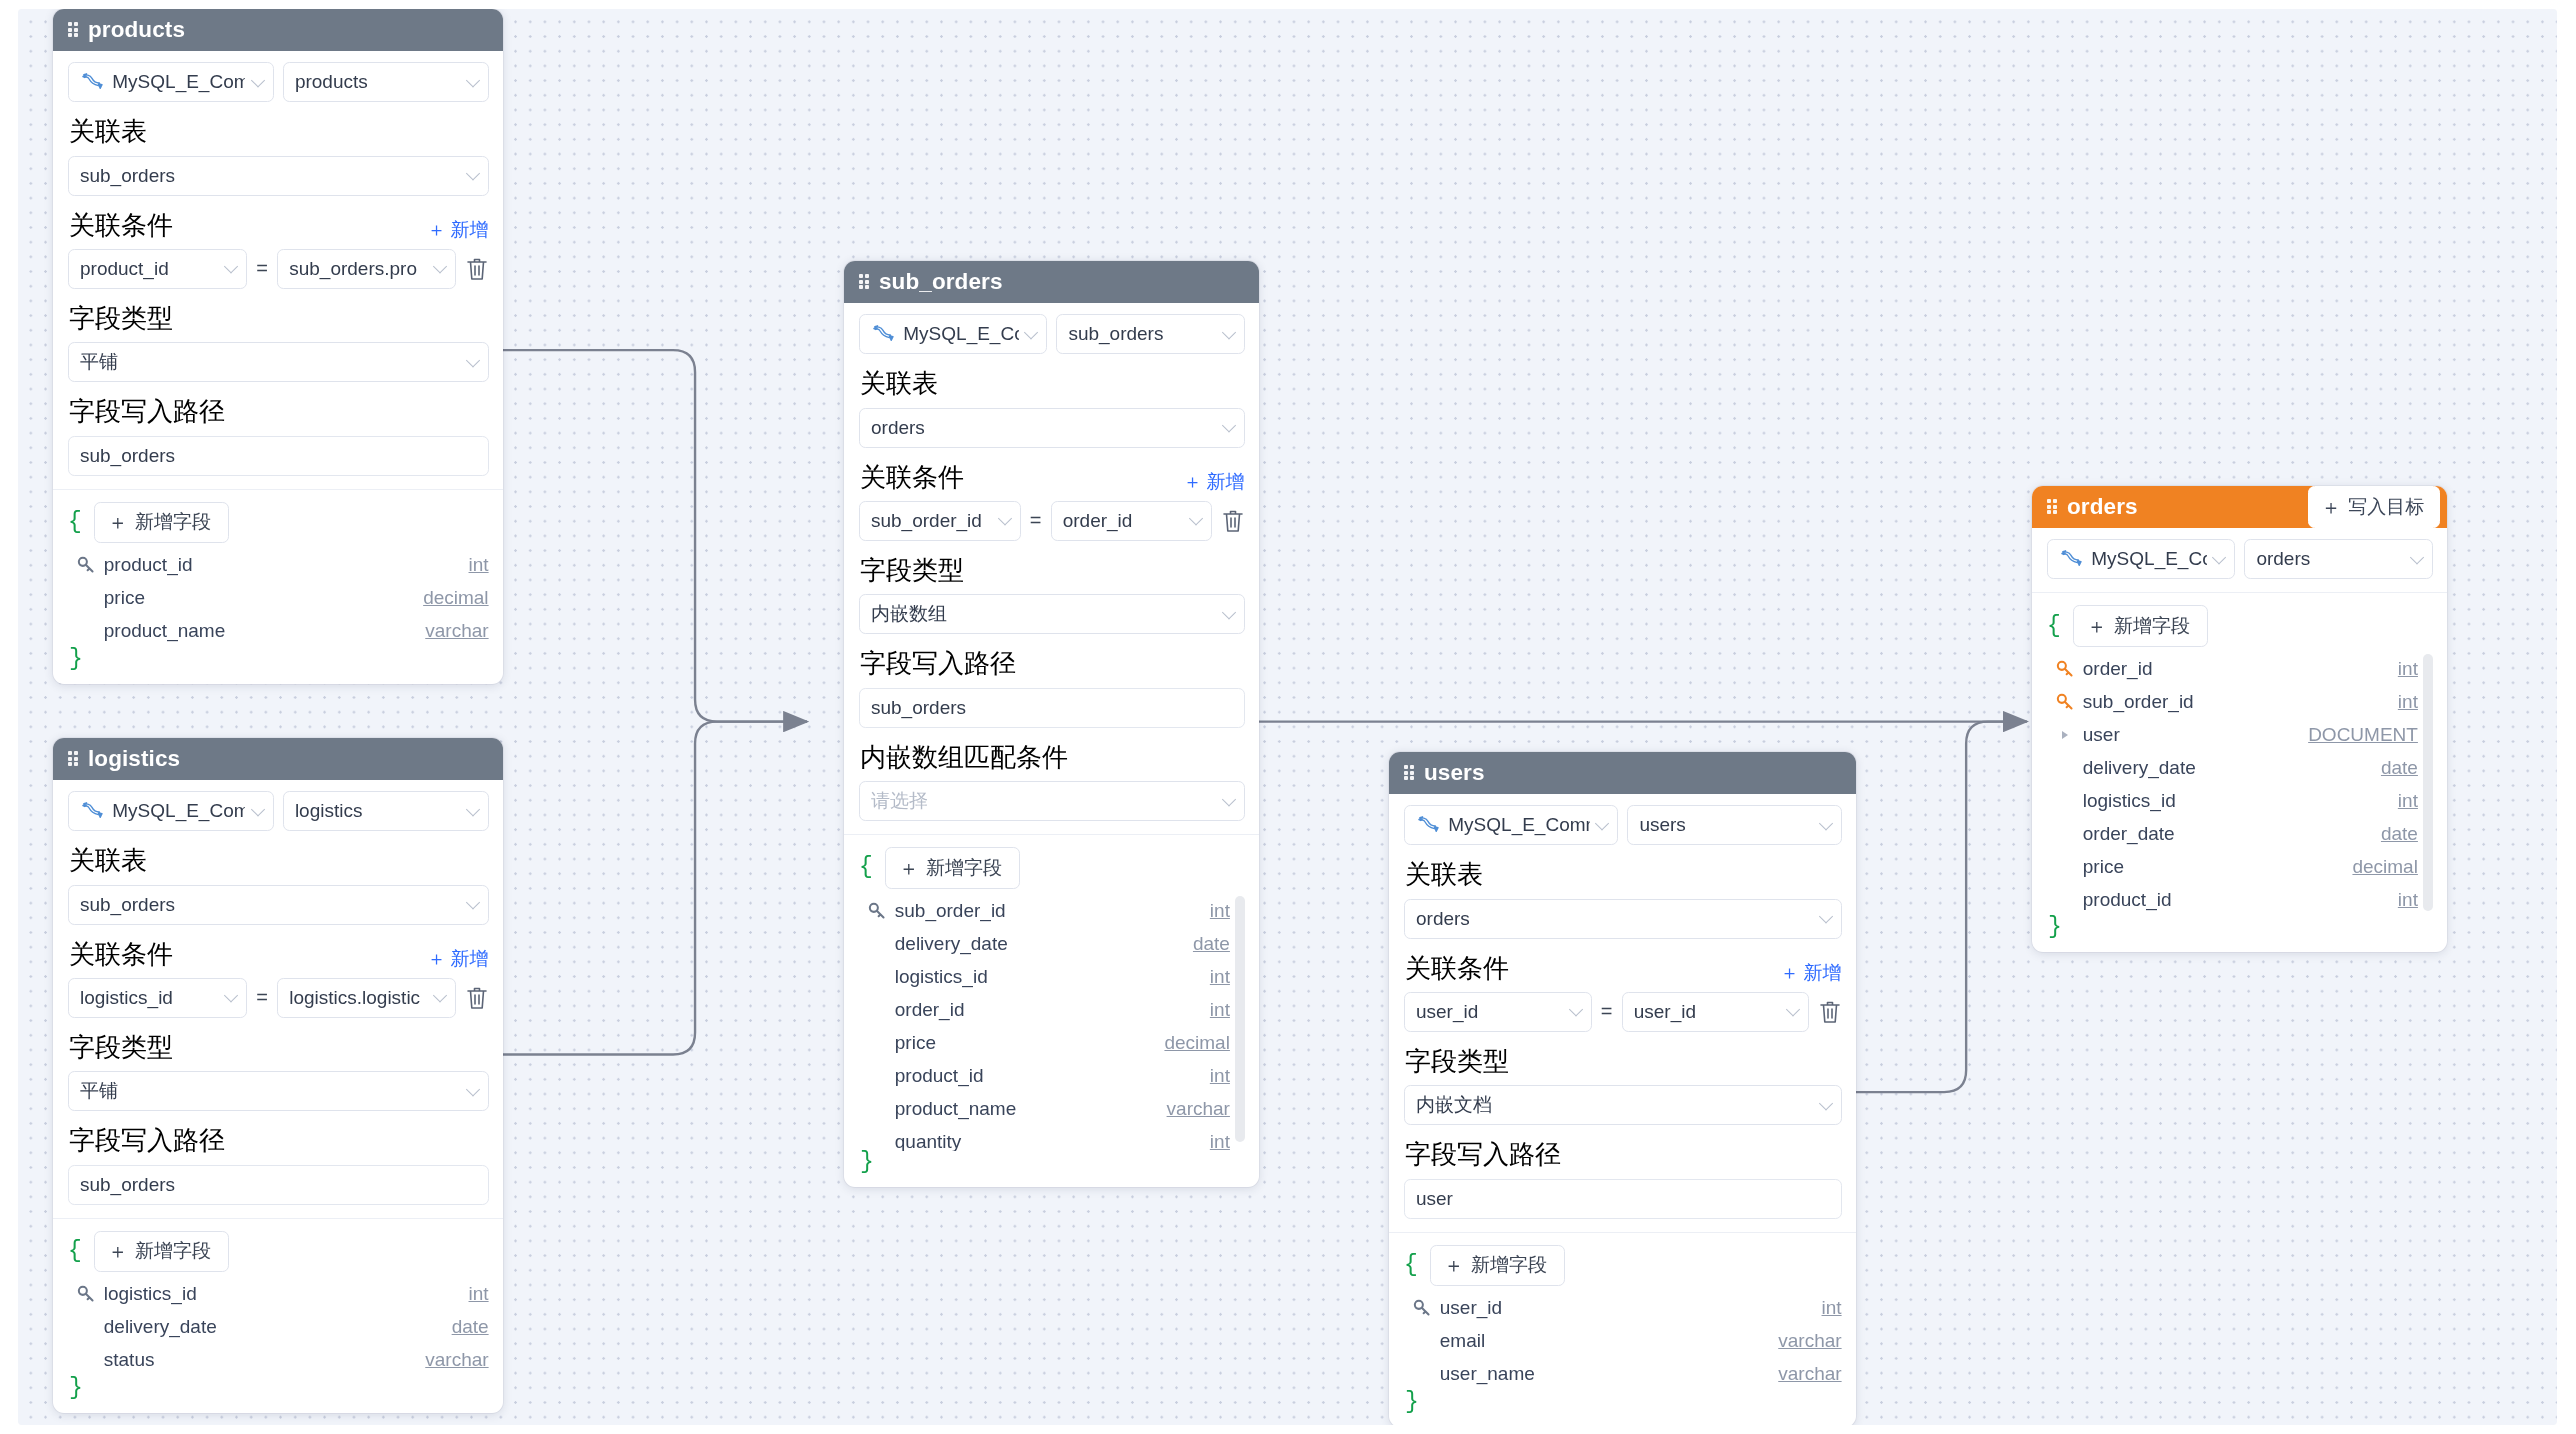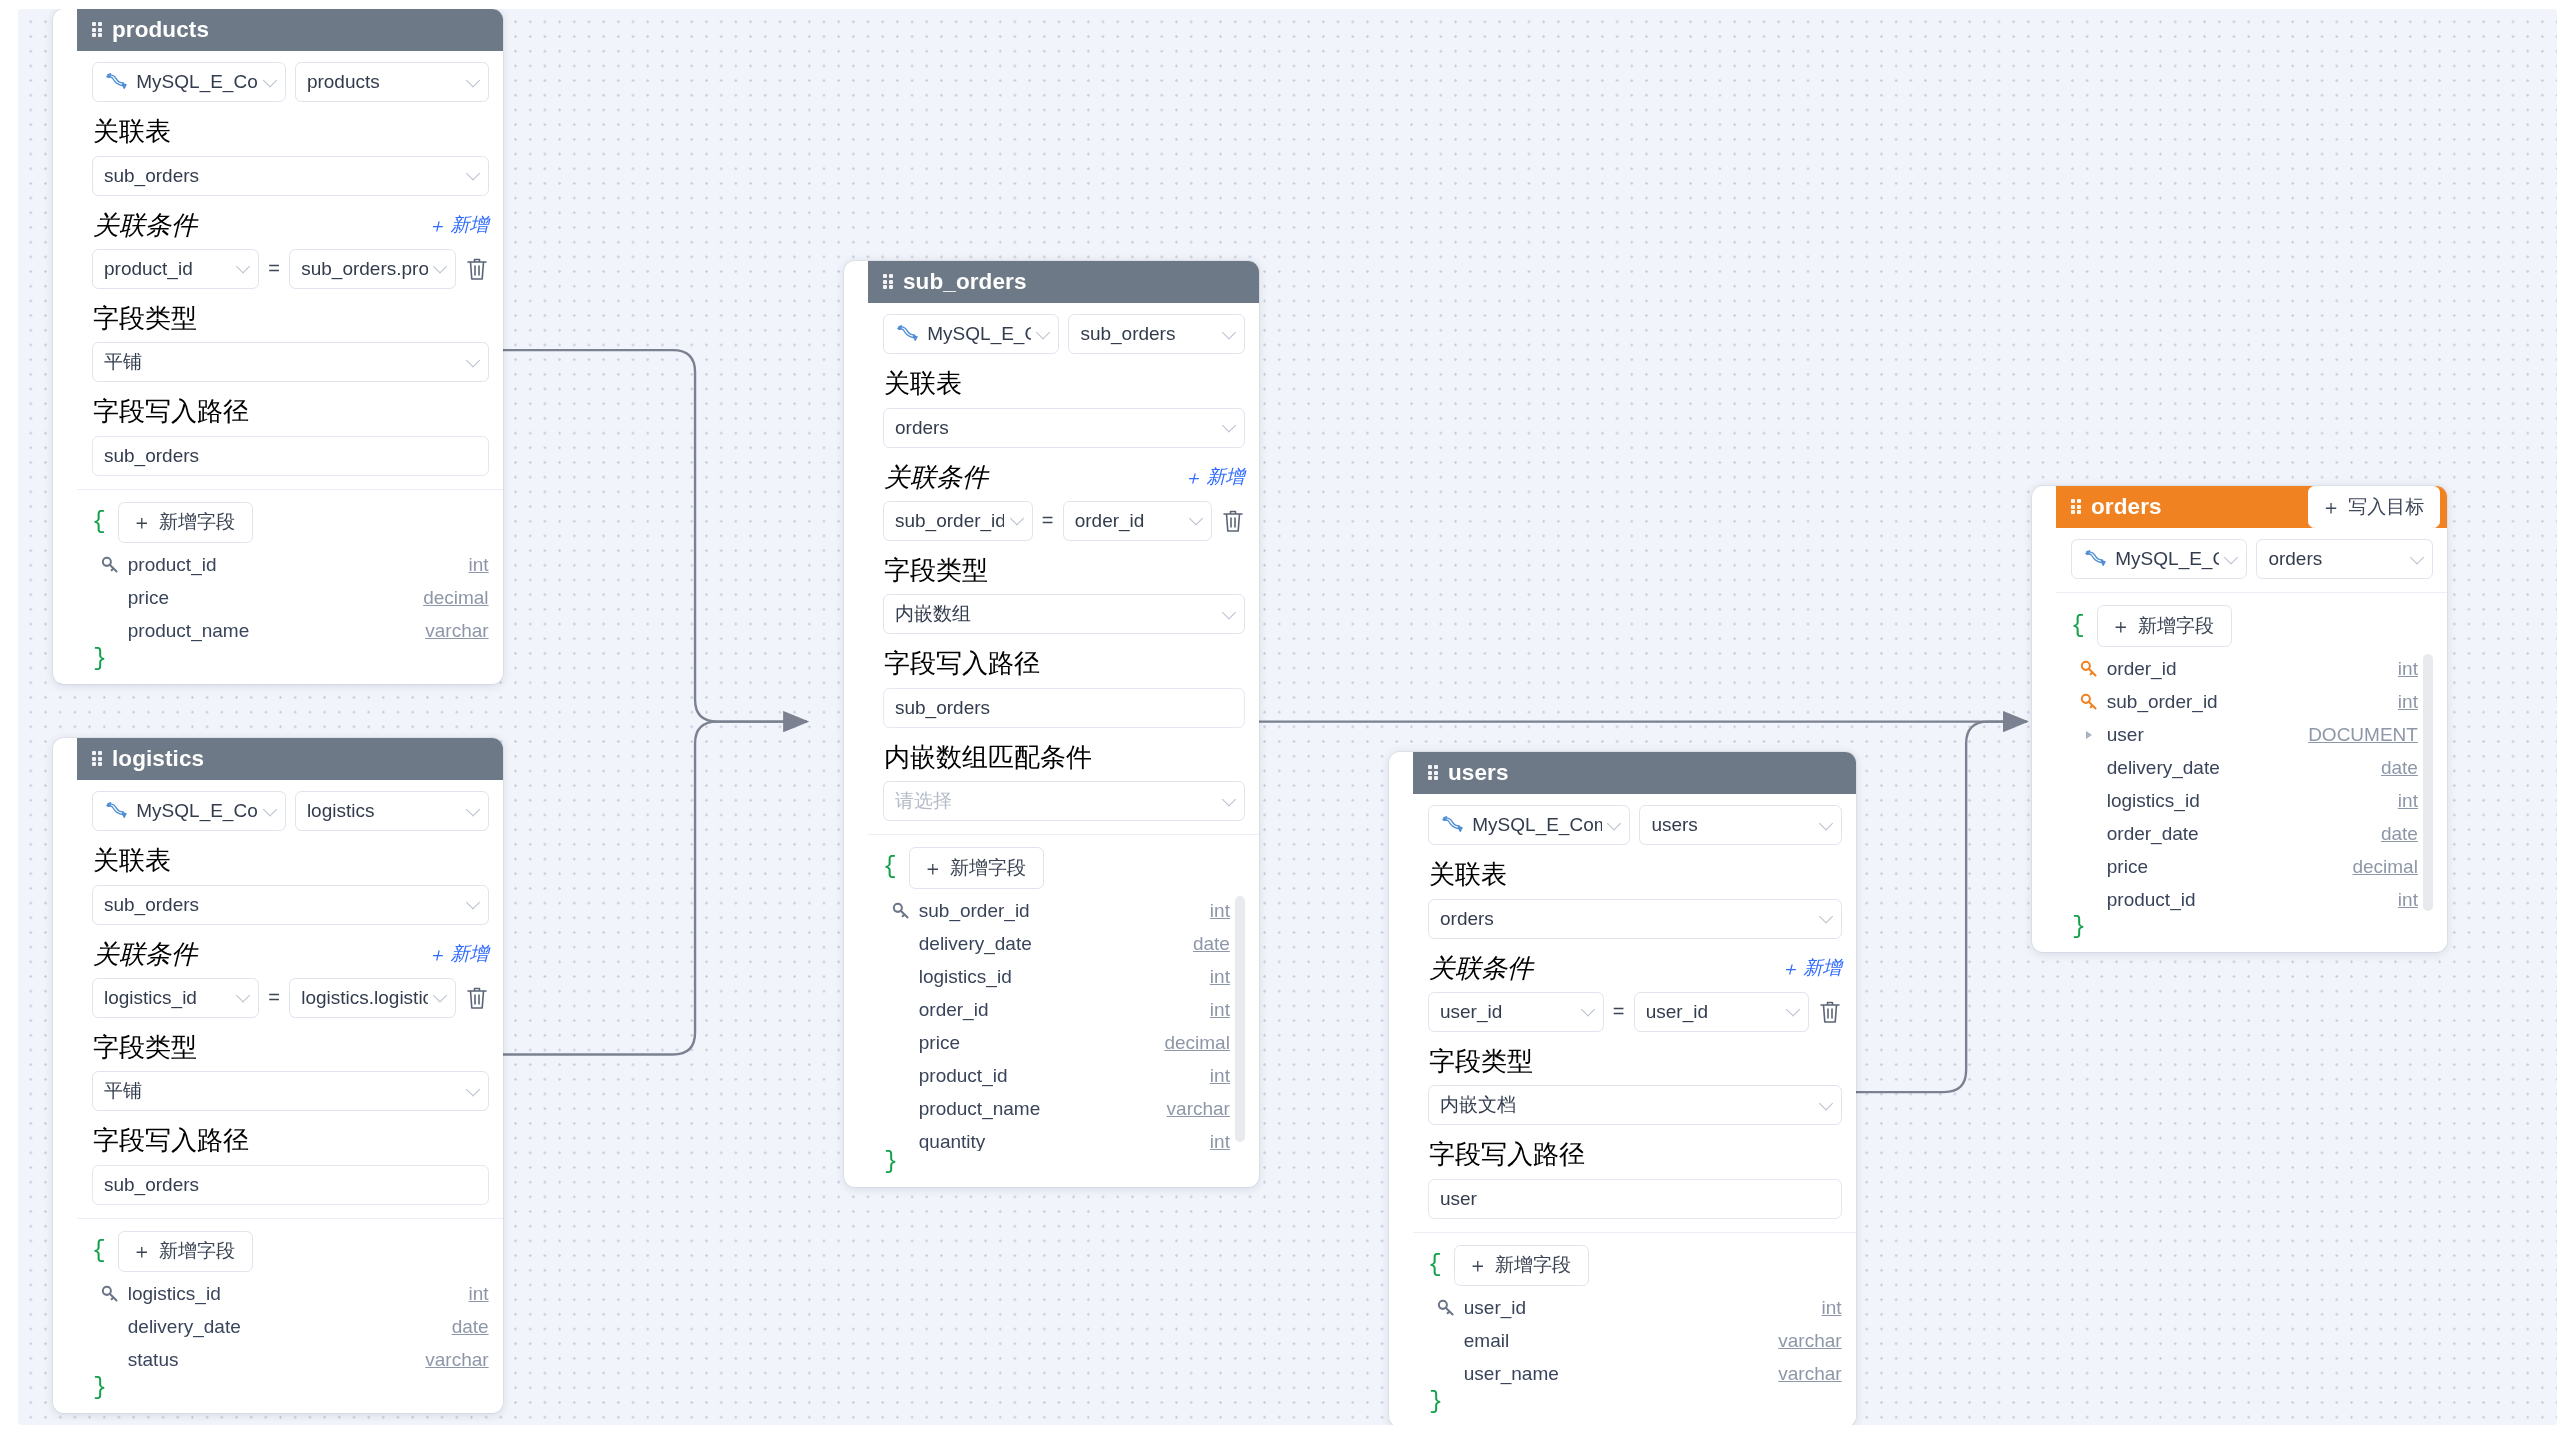--- a/index.html
+++ b/index.html
@@ -24,21 +24,20 @@
 
   svg.wires { position: absolute; left: 0; top: 0; width: 2539px; height: 1416px; pointer-events: none; }
 
   
   .card {
     position: absolute;
     background: #ffffff;
     border-radius: 11px;
     box-shadow: 0 1.8px 9.2px rgba(35,45,75,.13), 0 0 0 0.9px rgba(30,40,70,.05);
     overflow: hidden;
-    padding-left: 24px;
   }
   .card-header {
     height: 42px;
     background: #6e7987;
     display: flex; align-items: center;
     padding: 0 13px 0 14.7px;
     color: #fff;
   }
   .card.target > .card-header { background: #f08222; padding-right: 7.3px; }
   .drag-dots {
@@ -86,21 +85,21 @@
     width: 10px; height: 10px;
     margin-top: -4.6px;
     border-right: 1.7px solid #b9c0cd;
     border-bottom: 1.7px solid #b9c0cd;
     transform: rotate(45deg) translate(-1.8px,-1.8px);
   }
   .sel .dolphin { flex: none; width: 24px; height: 20px; margin-right: 8.3px; display:block; }
   .sel .txt { overflow: hidden; text-overflow: clip; white-space: nowrap; }
 
   .fieldlabel { font-size: 26px; color: #000000; margin: 12px 0 6.4px 0.9px; }
-  .label-row { display: flex; align-items: center; justify-content: space-between; margin: 12px 0 6.4px 0.9px; font-style: italic; }
+  .label-row { display: flex; align-items: flex-end; justify-content: space-between; margin: 12px 0 6.4px 0.9px; }
   .label-row .fieldlabel { margin: 0; }
   .add-link {
     color: #2f6bff; font-size: 19px; cursor: pointer;
     display: flex; align-items: center; gap: 4.6px; white-space: nowrap;
   }
   .add-link .plus { font-size: 19px; line-height: 1; }
 
   .cond-row { display: flex; align-items: center; gap: 8.3px; }
   .cond-row .sel { flex: 1 1 0; min-width: 0; }
   .eq { font-size: 20px; color: #3c4554; flex: none; padding: 0 0.9px; }

